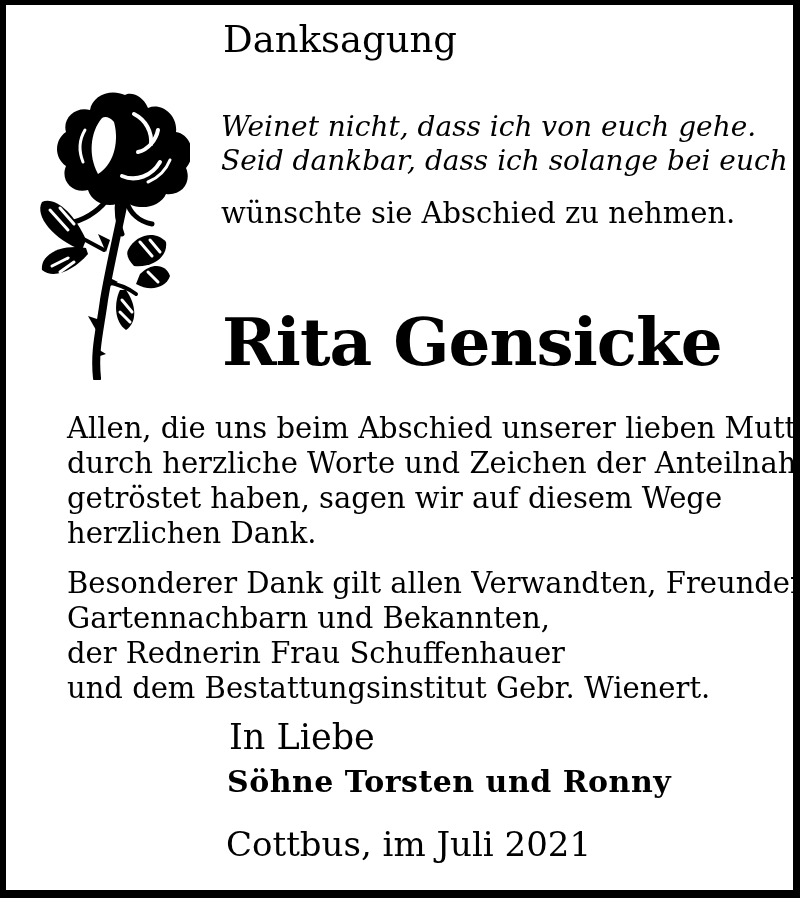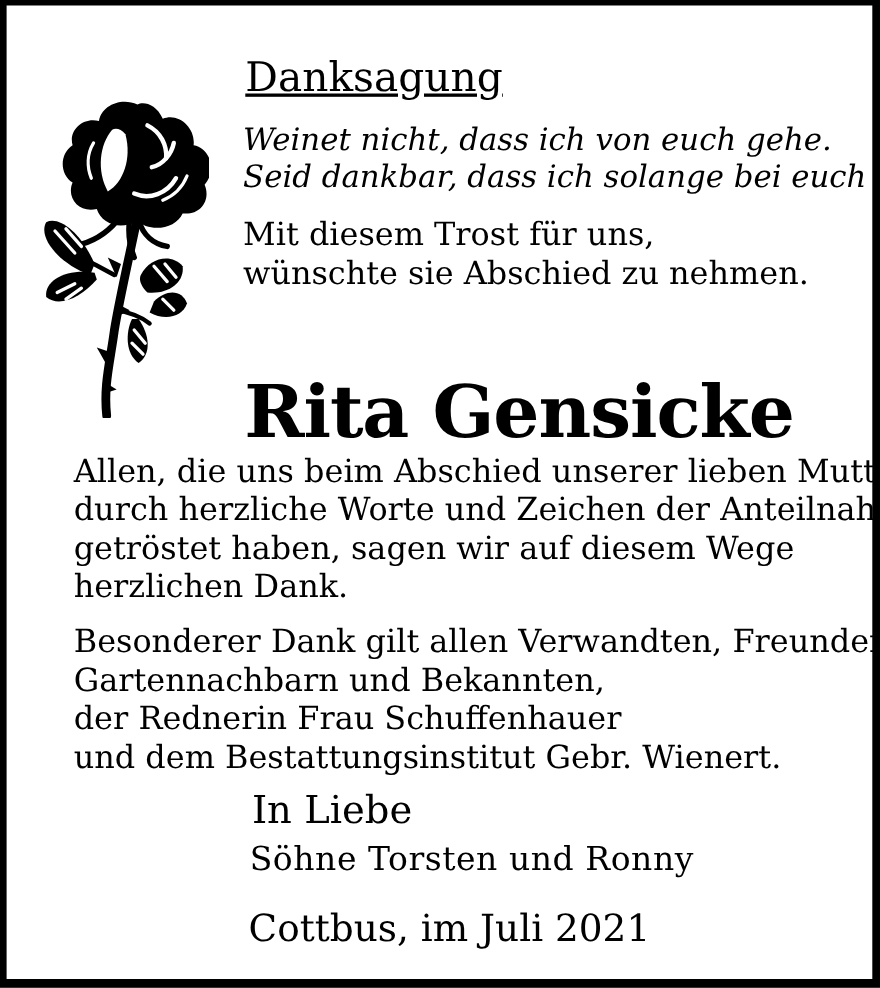--- a/index.html
+++ b/index.html
@@ -19,63 +19,61 @@
     position: absolute;
     top: 5px;
     left: 6px;
     right: 7px;
     bottom: 8px;
     background: #ffffff;
   }
   .abs { position: absolute; white-space: nowrap; }
 
   .title {
-    left: 223px; top: 49px;
+    left: 223px; top: 18px;
     font-size: 37px;
     line-height: 44px;
-    text-decoration: underline;
   }
   .verse {
     left: 221px; top: 110px;
     font-size: 28px;
     font-style: italic;
     line-height: 34px;
   }
   .intro {
     left: 221px; top: 196px;
     font-size: 29px;
     line-height: 35px;
   }
   .deceased-name {
     left: 222px; top: 306px;
     font-size: 66px;
     font-weight: bold;
     line-height: 72px;
     letter-spacing: -1px;
-    margin-top: 32px;
   }
   .para1 {
     left: 67px; top: 411px;
     font-size: 29px;
     line-height: 35px;
   }
   .para2 {
     left: 67px; top: 566px;
     font-size: 29px;
     line-height: 35px;
   }
   .closing {
     left: 229px; top: 720px;
     font-size: 35px;
     line-height: 35px;
   }
   .signature {
     left: 227px; top: 764px;
     font-size: 30px;
-    font-weight: normal;
+    font-weight: bold;
     line-height: 36px;
     letter-spacing: 0.5px;
   }
   .place-date {
     left: 226px; top: 827px;
     font-size: 34px;
     line-height: 35px;
   }
   .rose-wrap {
     left: 30px; top: 90px;
@@ -137,21 +135,20 @@
 </div>
 
 <div class="abs title">Danksagung</div>
 
 <div class="abs verse">
   <div>Weinet nicht, dass ich von euch gehe.</div>
   <div>Seid dankbar, dass ich solange bei euch war.</div>
 </div>
 
 <div class="abs intro">
-  <div>Mit diesem Trost für uns,</div>
   <div>wünschte sie Abschied zu nehmen.</div>
 </div>
 
 <div class="abs deceased-name">Rita Gensicke</div>
 
 <div class="abs para1">
   <div>Allen, die uns beim Abschied unserer lieben Mutti</div>
   <div>durch herzliche Worte und Zeichen der Anteilnahme</div>
   <div>getröstet haben, sagen wir auf diesem Wege</div>
   <div>herzlichen Dank.</div>

